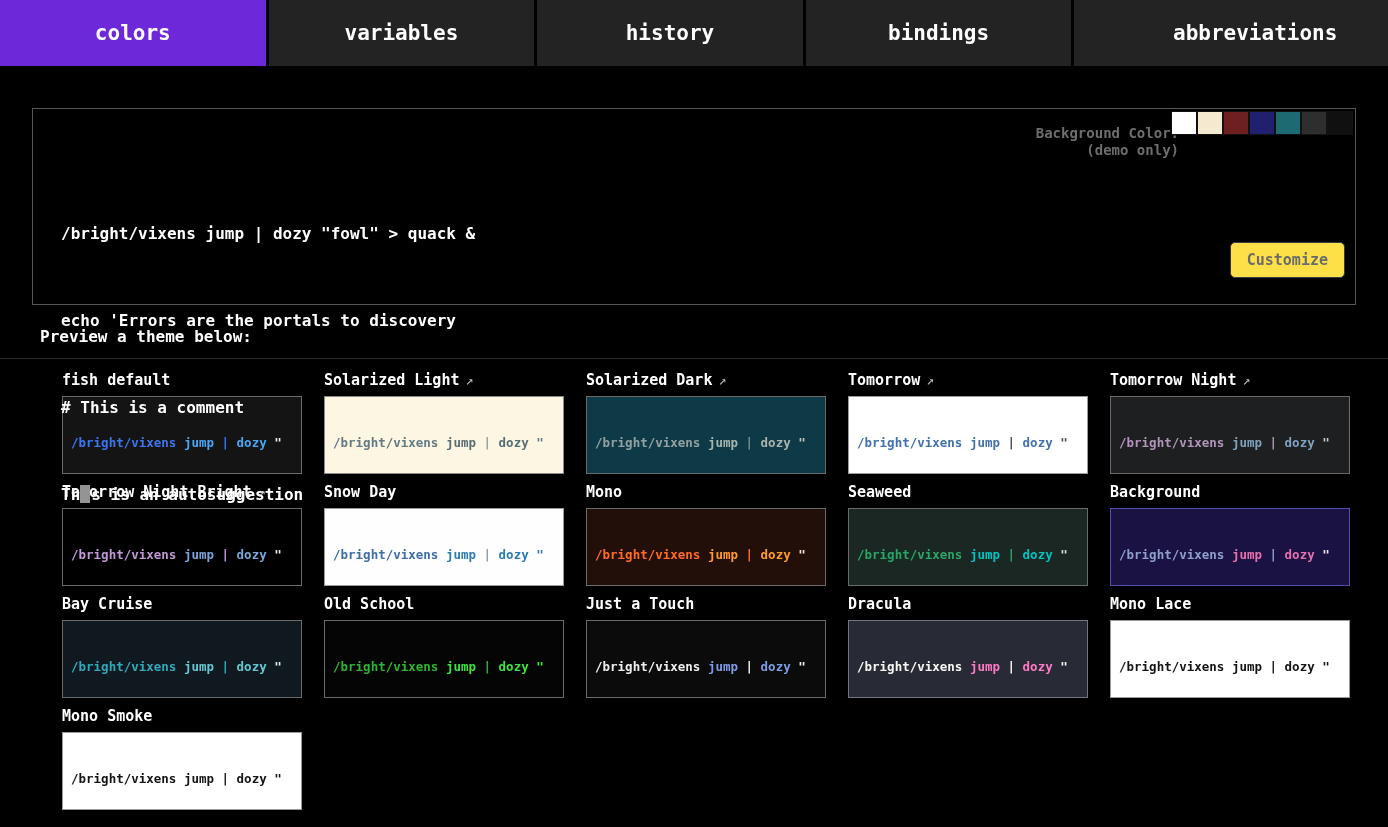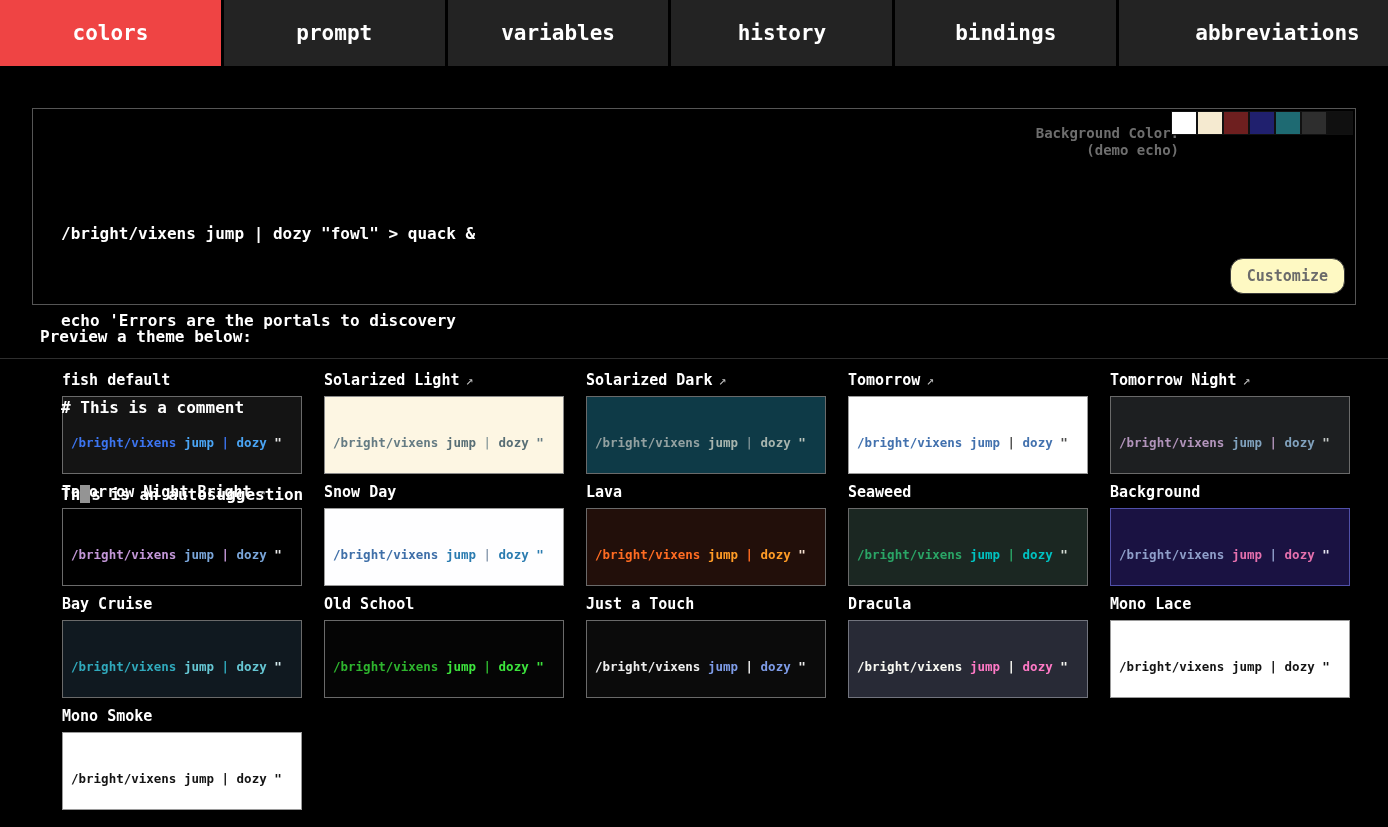--- a/index.html
+++ b/index.html
@@ -24,21 +24,21 @@
     justify-content: center;
     background: #232323;
     color: #fff;
     font-size: 21px;
     font-weight: bold;
     cursor: pointer;
     border-right: 3px solid #000;
     white-space: nowrap;
   }
   .tab:last-child { border-right: none; padding-left: 48px; }
-  .tab.active { background: #ef4444; }
+  .tab.active { background: #6d28d9; }
 
   
   .preview-box {
     position: relative;
     margin: 42px 32px 0 32px;
     height: 197px;
     border: 1px solid #555;
     background: #000;
     box-sizing: border-box;
   }
@@ -78,25 +78,25 @@
   .cursor-big {
     display: inline-block;
     width: 10px;
     height: 18px;
     margin: 0 1px -3px 0;
     background: #949494;
   }
   .customize-btn {
     position: absolute;
     right: 10px;
-    bottom: 10px;
-    background: #fef9c3;
+    bottom: 26px;
+    background: #fde047;
     color: #6b6b6b;
     border: 1px solid #3a3a3a;
-    border-radius: 13px;
+    border-radius: 5px;
     font-family: "DejaVu Sans Mono", monospace;
     font-size: 15px;
     font-weight: bold;
     padding: 8px 16px;
     cursor: pointer;
   }
 
   
   .section-title {
     padding: 22px 0 12px 40px;
@@ -148,31 +148,30 @@
   .seg-path   { color: var(--path); font-weight: bold; }
   .seg-cmd    { color: var(--cmd);  font-weight: bold; text-align: center; }
   .seg-pipe   { color: var(--pipe); font-weight: bold; }
   .seg-quote  { color: var(--quote); font-weight: bold; }
 </style>
 </head>
 <body>
 
 <div class="tabbar">
   <div class="tab active">colors</div>
-  <div class="tab">prompt</div>
   <div class="tab">variables</div>
   <div class="tab">history</div>
   <div class="tab">bindings</div>
   <div class="tab">abbreviations</div>
 </div>
 
 <div class="preview-box">
   <div class="bg-label">
     <div>Background Color:</div>
-    <div>(demo echo)</div>
+    <div>(demo only)</div>
   </div>
   <div class="swatch-row">
       <div class="swatch" style="background: rgb(255, 255, 255);"></div>
       <div class="swatch" style="background: rgb(245, 234, 208);"></div>
       <div class="swatch" style="background: rgb(110, 31, 31);"></div>
       <div class="swatch" style="background: rgb(32, 32, 110);"></div>
       <div class="swatch" style="background: rgb(30, 106, 114);"></div>
       <div class="swatch" style="background: rgb(46, 46, 46);"></div>
       <div class="swatch" style="background: rgb(16, 16, 16);"></div>
     </div>
@@ -248,21 +247,21 @@
       <div class="theme-card" style="--bg: #fefeff; --border: #9a9a9a; --path: #3f6fa8; --cmd: #2b7cb0; --pipe: #8b9cb0; --quote: #2b7cb0; --string: #a3bdd3; --comment: #8886c9; --text: #46505a; --sugg: #abc3e6; --cursor: #bcbcbc;">
     <div class="theme-name"><span class="tname">Snow Day</span></div>
     <div class="theme-preview">
       <div class="tline"><span class="seg-path">/bright/vixens</span><span class="seg-cmd"> jump</span><span class="seg-pipe"> |</span><span class="seg-cmd"> dozy</span><span class="seg-quote"> "</span></div>
       
       
       
     </div>
   </div>
       <div class="theme-card" style="--bg: #220f0a; --border: #6a6a6a; --path: #ff6c22; --cmd: #ff9c26; --pipe: #ff6c22; --quote: #f5e0d0; --string: #aa4f3c; --comment: #c43b2d; --text: #f3e9e0; --sugg: #ff8700; --cursor: #9a6a50;">
-    <div class="theme-name"><span class="tname">Lava</span></div>
+    <div class="theme-name"><span class="tname">Mono</span></div>
     <div class="theme-preview">
       <div class="tline"><span class="seg-path">/bright/vixens</span><span class="seg-cmd"> jump</span><span class="seg-pipe"> |</span><span class="seg-cmd"> dozy</span><span class="seg-quote"> "</span></div>
       
       
       
     </div>
   </div>
       <div class="theme-card" style="--bg: #1b2722; --border: #6a6a6a; --path: #2aa566; --cmd: #00c2c2; --pipe: #2aa566; --quote: #d5ddd5; --string: #c07a50; --comment: #7c9e95; --text: #dadad2; --sugg: #1fd11f; --cursor: #6f8f80;">
     <div class="theme-name"><span class="tname">Seaweed</span></div>
     <div class="theme-preview">

